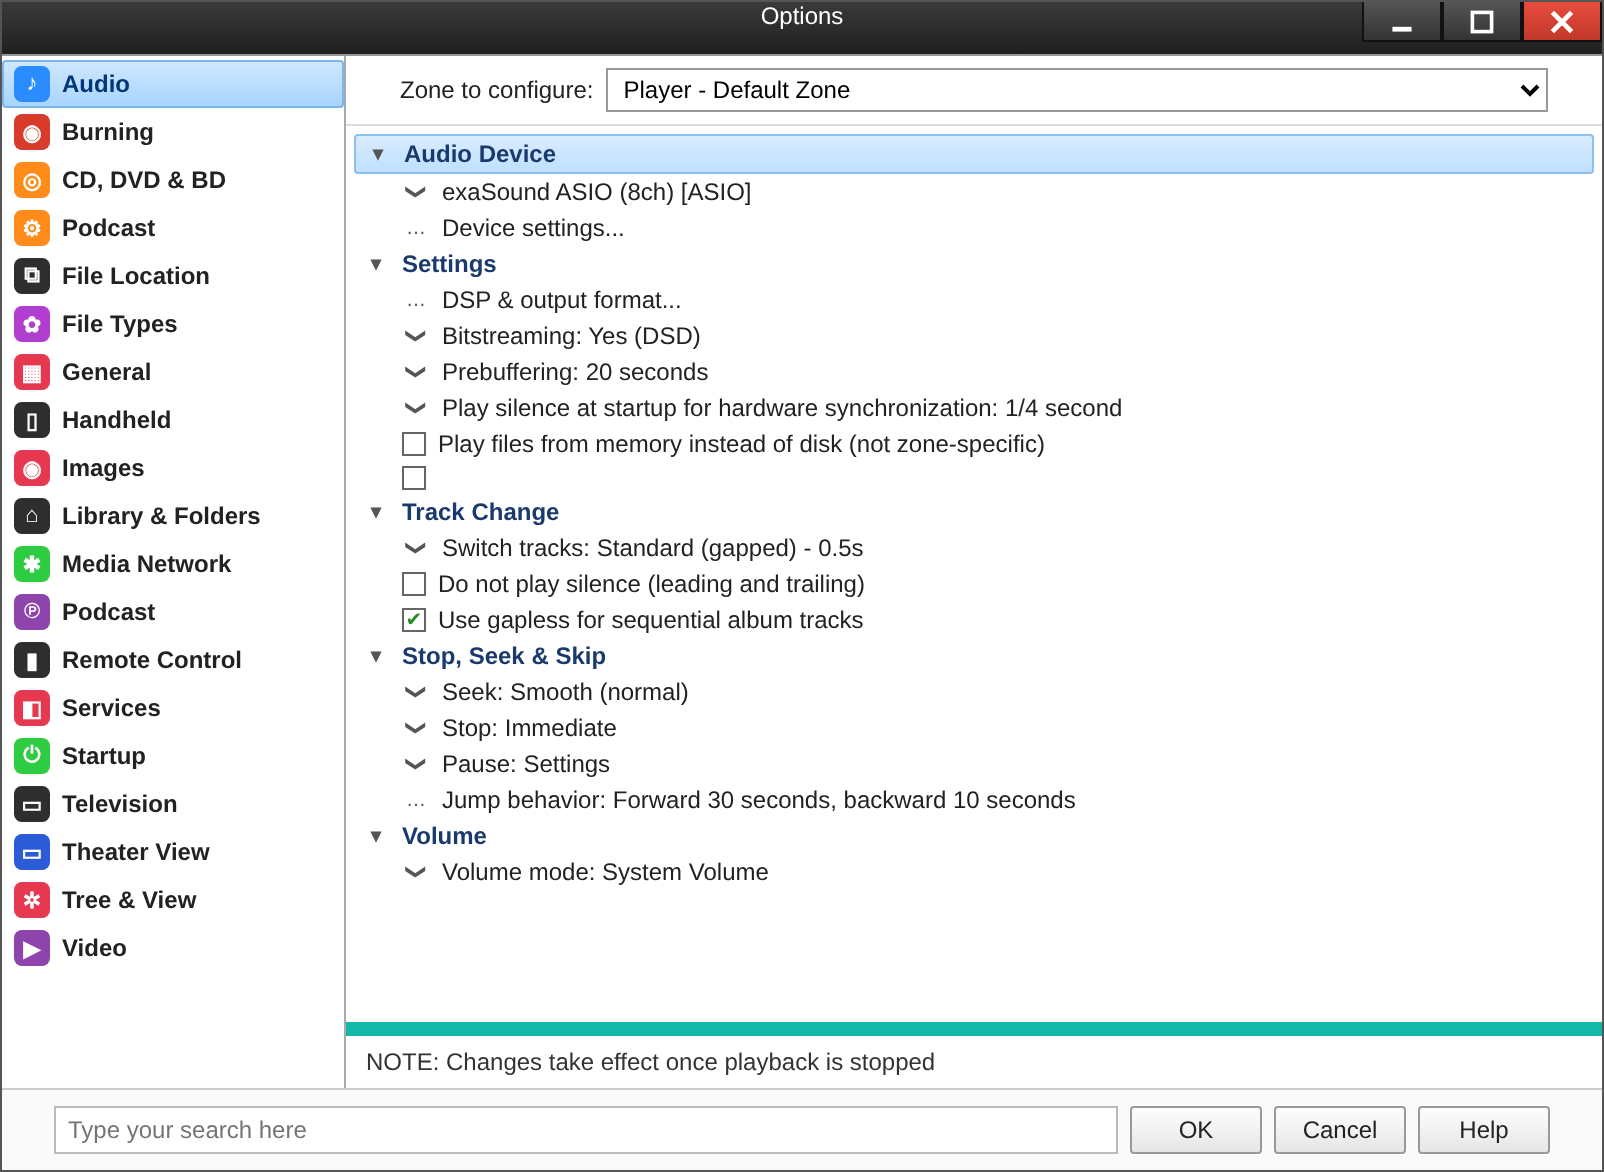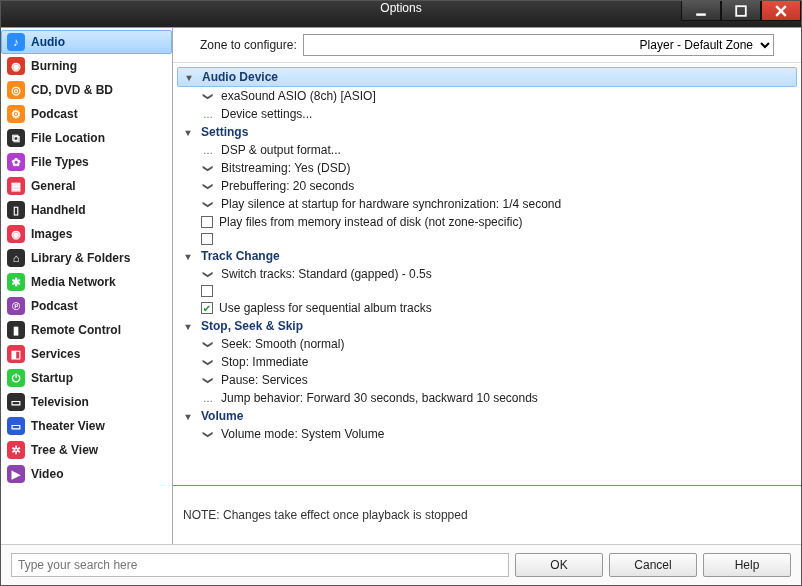--- a/index.html
+++ b/index.html
@@ -15,35 +15,35 @@
 
   .body-area { flex: 1; display: flex; border-top: 1px solid #999; min-height: 0; }
   .sidebar { width: 172px; border-right: 1px solid #aaa; background: #fff; overflow-y: auto; padding: 2px 0; }
   .side-item { display: flex; align-items: center; gap: 6px; padding: 3px 6px; cursor: default; font-size: 13px; color: #222; }
   .side-item.selected { background: linear-gradient(#cfe8ff, #a8d4ff); border: 1px solid #7ab7f0; border-radius: 2px; padding: 2px 5px; color: #00367a; font-weight: bold; }
   .side-item:not(.selected) { font-weight: bold; }
   .side-icon { width: 18px; height: 18px; display: inline-flex; align-items: center; justify-content: center; border-radius: 4px; color: #fff; font-size: 11px; flex-shrink: 0; }
 
   .main { flex: 1; display: flex; flex-direction: column; min-width: 0; }
   .zone-row { display: flex; align-items: center; gap: 6px; padding: 6px 27px; border-bottom: 1px solid #ddd; }
-  .zone-row select { flex: 1; height: 22px; border: 1px solid #999; background: #fff; padding: 0 4px; text-align: right; }
+  .zone-row select { flex: 1; height: 22px; border: 1px solid #999; background: #fff; padding: 0 4px; }
   .zone-label { font-size: 12px; color: #222; }
 
   .tree-wrap { flex: 1; overflow-y: scroll; border: none; position: relative; padding: 4px 0; }
   .section-header { display: flex; align-items: center; gap: 6px; padding: 2px 8px; font-weight: bold; color: #1a3a6e; font-size: 13px; }
   .section-header.highlighted { background: linear-gradient(#d9ecff,#bfe0ff); border: 1px solid #8cc0ee; border-radius: 2px; margin: 0 4px; padding: 2px 4px; }
   .tree-item { display: flex; align-items: center; gap: 6px; padding: 2px 8px 2px 28px; font-size: 12px; color: #222; }
   .glyph { width: 14px; display: inline-flex; justify-content: center; color: #555; font-size: 10px; }
   .checkbox { width: 12px; height: 12px; border: 1px solid #666; background: #fff; display: inline-flex; align-items: center; justify-content: center; font-size: 10px; color: #2a8a2a; flex-shrink: 0; }
 
-  .note-row { padding: 22px 10px; border-top: 1px solid #14b8a6; color: #333; font-size: 12px; }
-
-  .footer { display: flex; align-items: center; gap: 6px; padding: 8px 10px; border-top: 1px solid #ccc; background: #fafafa; }
+  .note-row { padding: 6px 10px; border-top: 7px solid #14b8a6; color: #333; font-size: 12px; }
+
+  .footer { display: flex; align-items: center; gap: 6px; padding: 8px 26px; border-top: 1px solid #ccc; background: #fafafa; }
   .search { flex: 1; height: 24px; border: 1px solid #bbb; padding: 0 6px; color: #888; background: #fff; }
-  .btn { width: 88px; height: 24px; border: 1px solid #999; background: linear-gradient(#fdfdfd,#e6e6e6); border-radius: 2px; text-align: center; line-height: 22px; font-size: 12px; color: #222; }
+  .btn { width: 66px; height: 24px; border: 1px solid #999; background: linear-gradient(#fdfdfd,#e6e6e6); border-radius: 2px; text-align: center; line-height: 22px; font-size: 12px; color: #222; }
 
   ::-webkit-scrollbar { width: 16px; }
   ::-webkit-scrollbar-track { background: #eee; }
   ::-webkit-scrollbar-thumb { background: #c4c4c4; border: 1px solid #aaa; }
 </style>
 </head>
 <body>
 
 <div class="titlebar">
   <span class="title">Options</span>
@@ -198,40 +198,41 @@
         <div class="section-header">
           <span class="glyph">▾</span>
           <span>Track Change</span>
         </div>
         <div class="tree-item">
           <span class="glyph" style="transform: rotate(90deg);">❯</span>
           <span>Switch tracks: Standard (gapped) - 0.5s</span>
         </div>
         <div class="tree-item">
           <span class="checkbox"></span>
+          <span>Do not play silence (leading and trailing)</span>
         </div>
         <div class="tree-item">
           <span class="checkbox">✔</span>
           <span>Use gapless for sequential album tracks</span>
         </div>
         <div class="section-header">
           <span class="glyph">▾</span>
           <span>Stop, Seek &amp; Skip</span>
         </div>
         <div class="tree-item">
           <span class="glyph" style="transform: rotate(90deg);">❯</span>
           <span>Seek: Smooth (normal)</span>
         </div>
         <div class="tree-item">
           <span class="glyph" style="transform: rotate(90deg);">❯</span>
           <span>Stop: Immediate</span>
         </div>
         <div class="tree-item">
           <span class="glyph" style="transform: rotate(90deg);">❯</span>
-          <span>Pause: Services</span>
+          <span>Pause: Settings</span>
         </div>
         <div class="tree-item">
           <span class="glyph">…</span>
           <span>Jump behavior: Forward 30 seconds, backward 10 seconds</span>
         </div>
         <div class="section-header">
           <span class="glyph">▾</span>
           <span>Volume</span>
         </div>
         <div class="tree-item">

